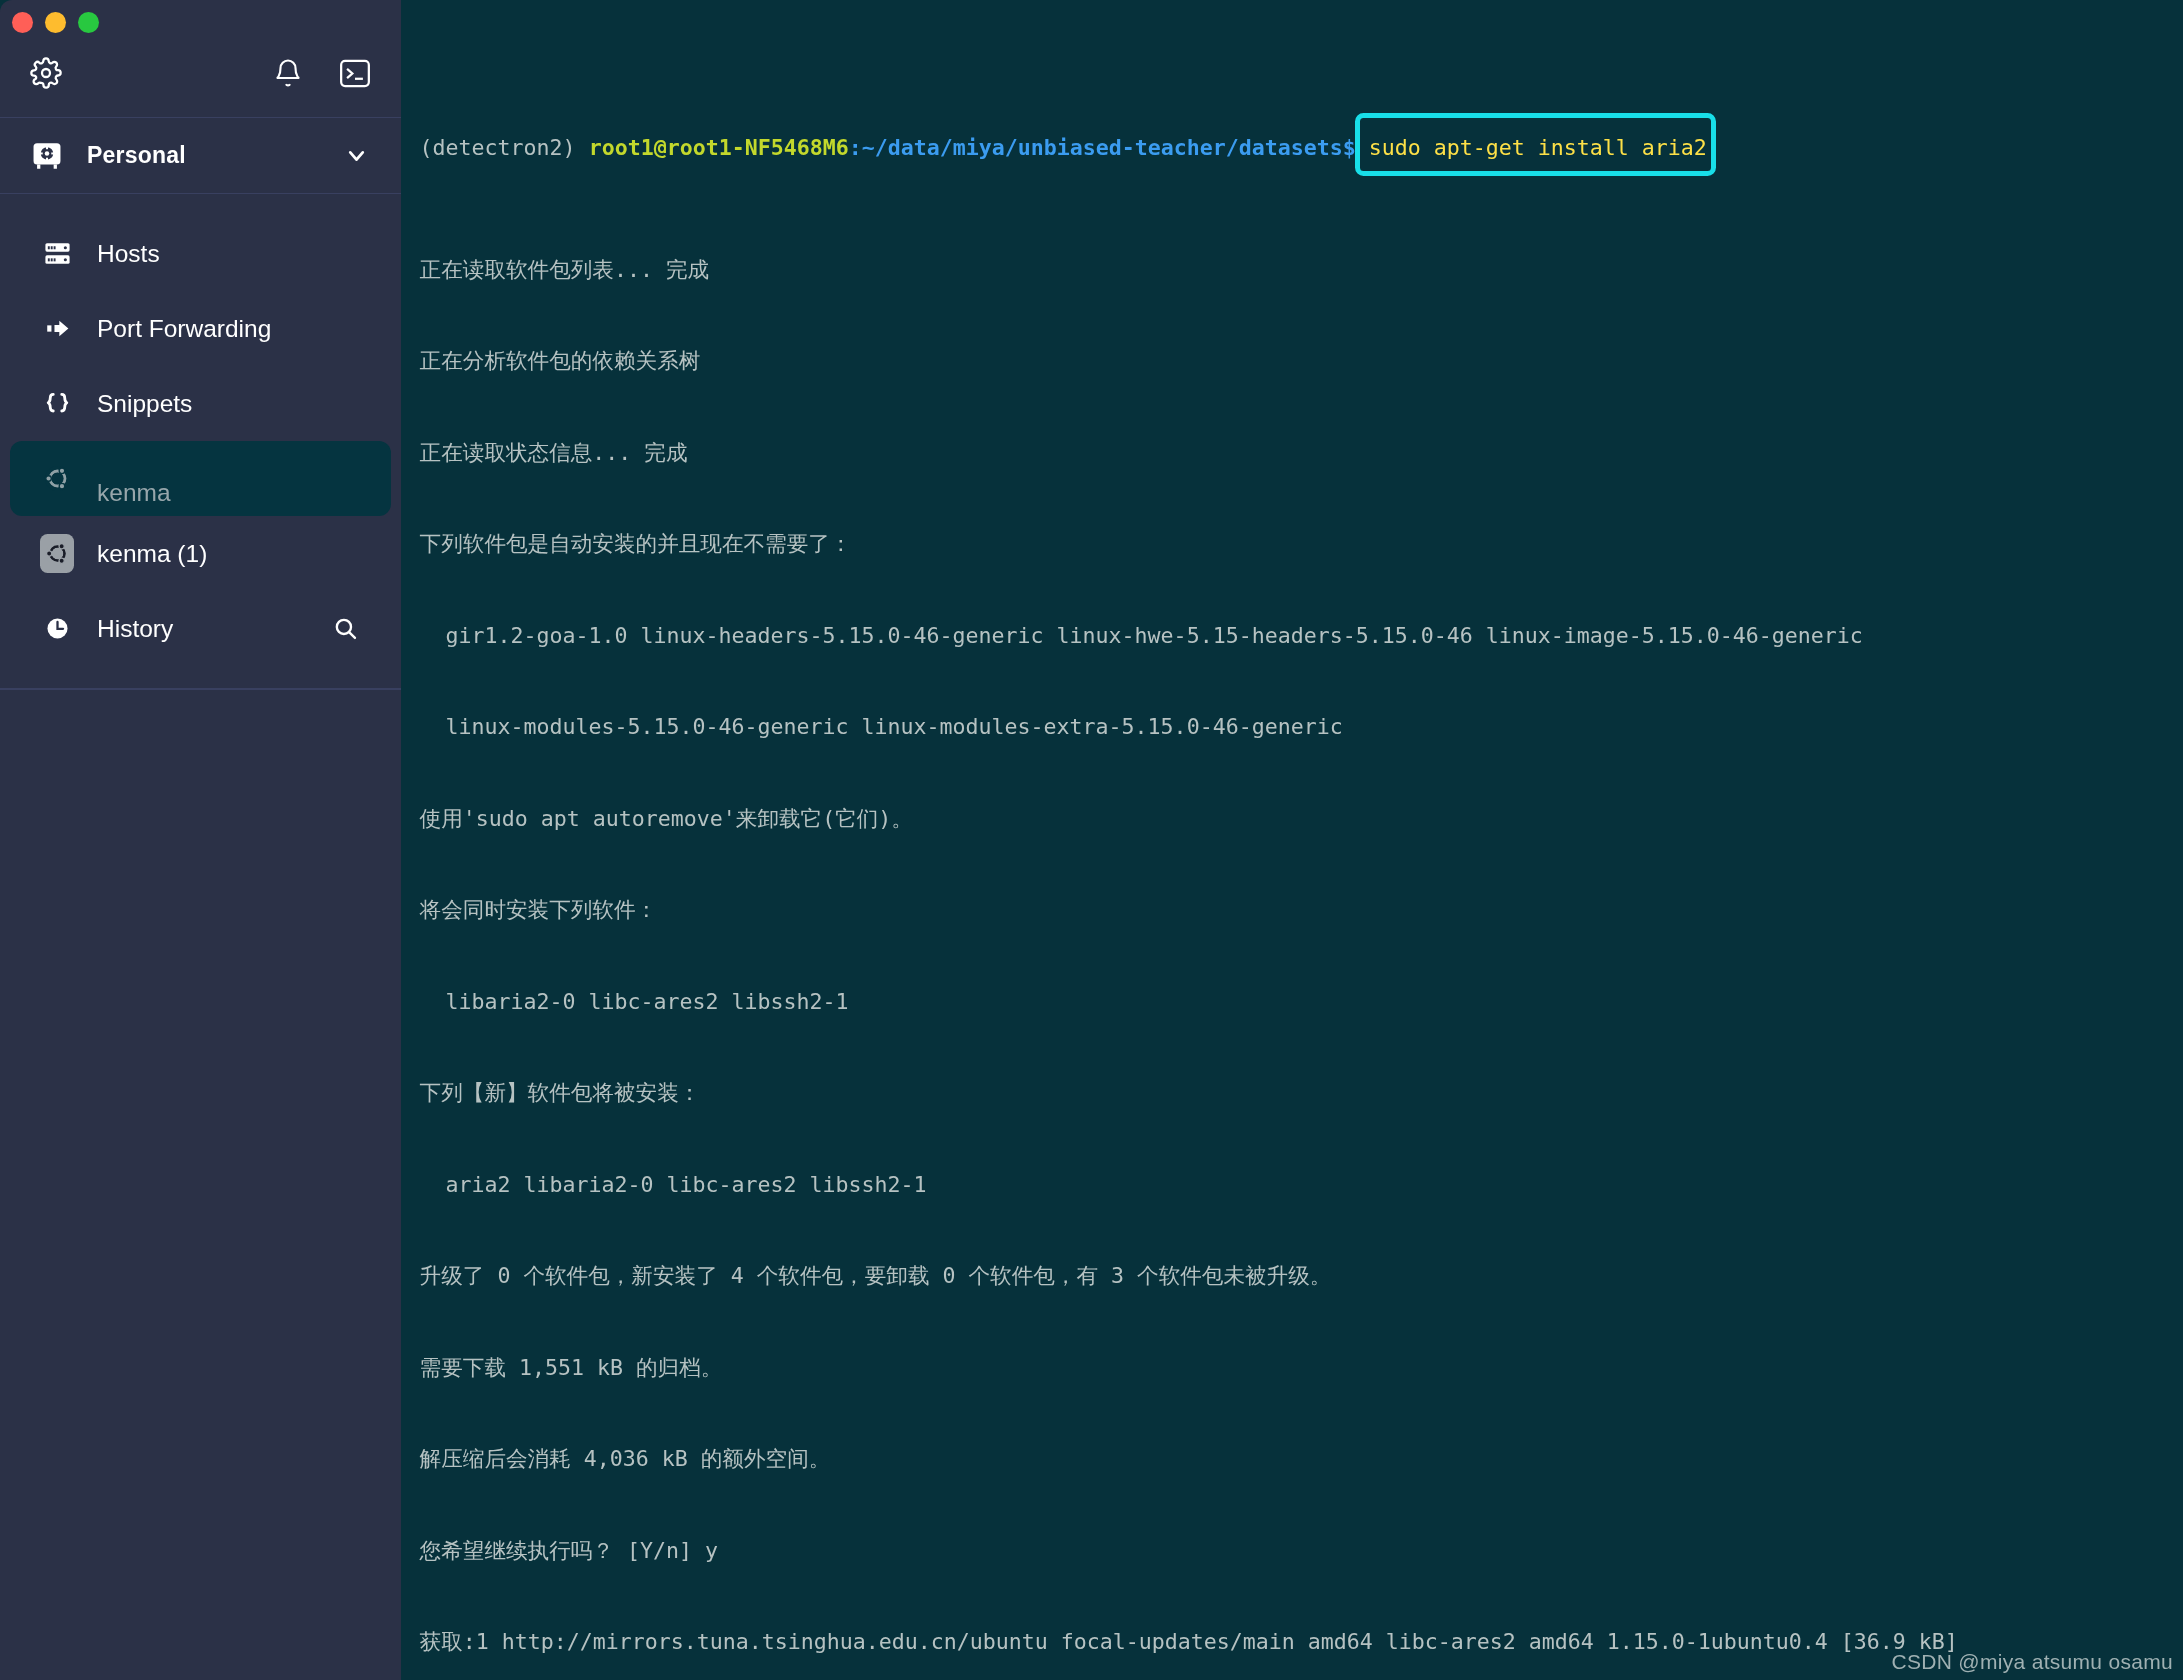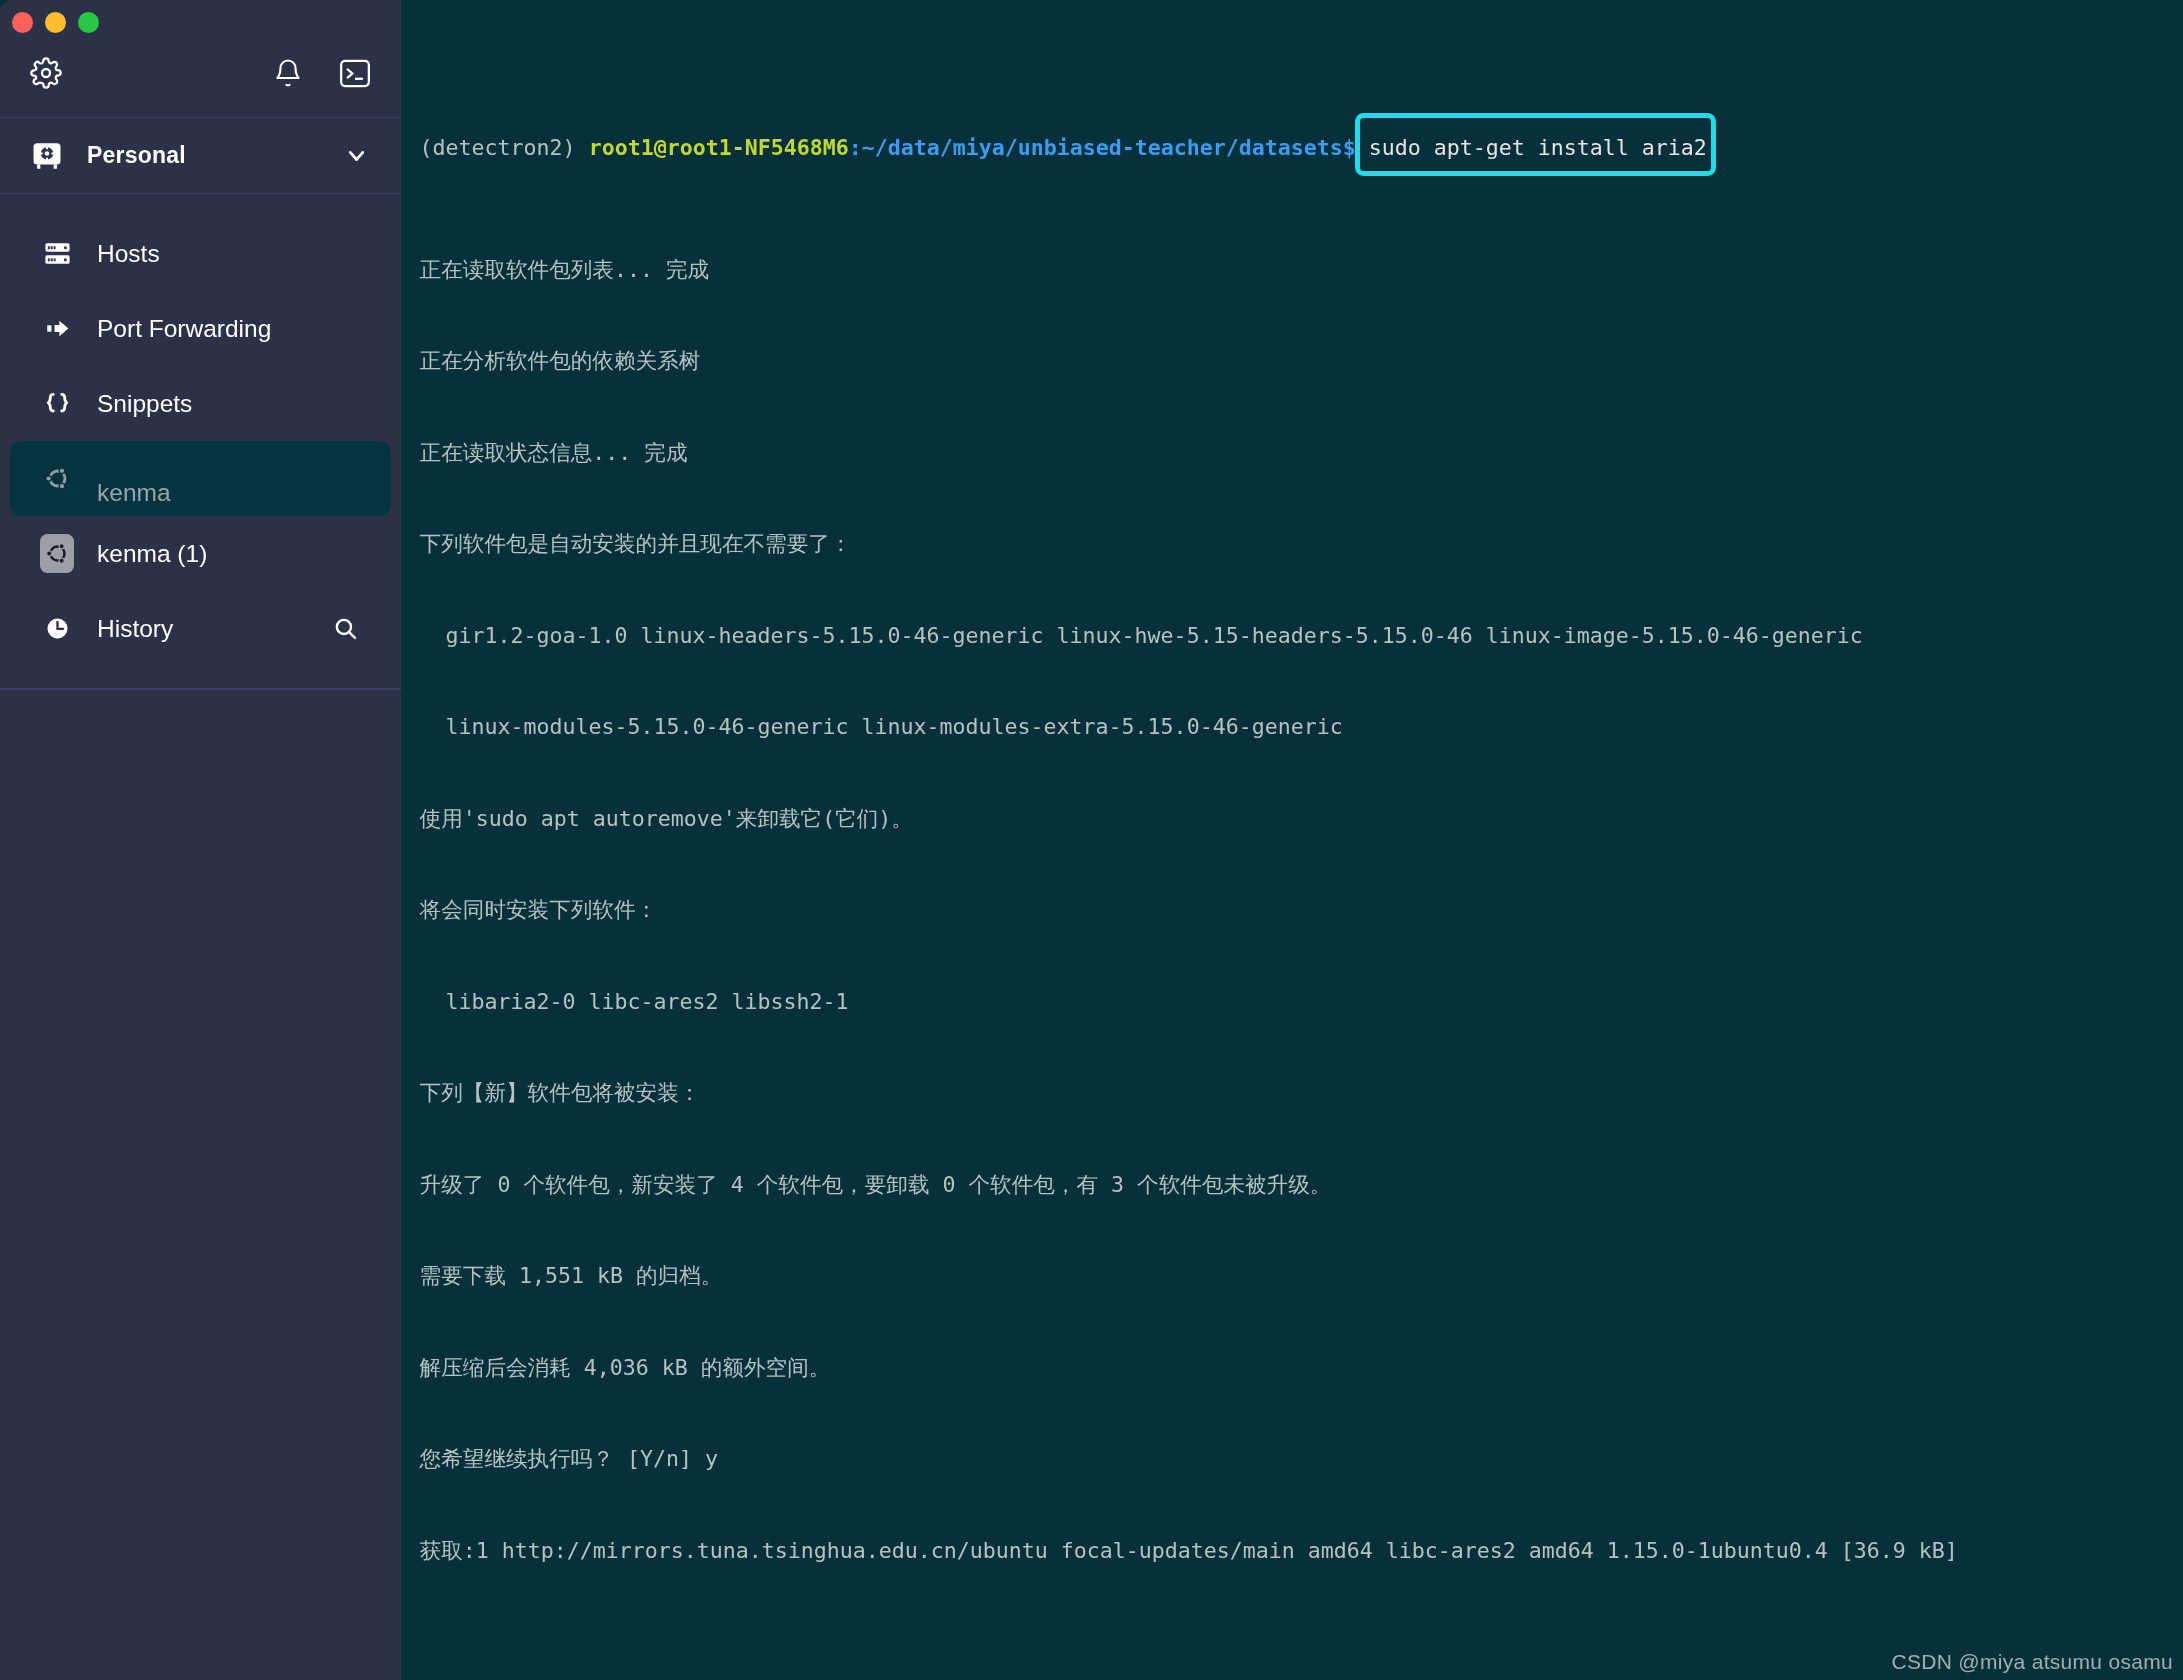--- a/index.html
+++ b/index.html
@@ -113,21 +113,21 @@
     font-size: 21.6px;
     line-height: 30.5px;
     color: #b6c2c2;
     white-space: pre;
     letter-spacing: 0px;
   }
   .line { height: 30.5px; }
   .c-gray { color: #b6c2c2; }
   .c-yellow { color: #c3d82c; font-weight: bold; }
   .c-cyan { color: #3b9cf0; font-weight: bold; }
-  .c-white { color: #e5e5e5; text-align: center; }
+  .c-white { color: #fde047; text-align: center; }
 
   
   #cmd-highlight {
     position: absolute;
     left: 846px;
     top: 16px;
     width: 244px;
     height: 63px;
     border: 5px solid #18dfe9;
     border-radius: 8.5px;
@@ -309,20 +309,21 @@
       <div class="line">正在读取软件包列表... 完成</div>
       <div class="line">正在分析软件包的依赖关系树</div>
       <div class="line">正在读取状态信息... 完成</div>
       <div class="line">下列软件包是自动安装的并且现在不需要了：</div>
       <div class="line">  gir1.2-goa-1.0 linux-headers-5.15.0-46-generic linux-hwe-5.15-headers-5.15.0-46 linux-image-5.15.0-46-generic</div>
       <div class="line">  linux-modules-5.15.0-46-generic linux-modules-extra-5.15.0-46-generic</div>
       <div class="line">使用'sudo apt autoremove'来卸载它(它们)。</div>
       <div class="line">将会同时安装下列软件：</div>
       <div class="line">  libaria2-0 libc-ares2 libssh2-1</div>
       <div class="line">下列【新】软件包将被安装：</div>
+      <div class="line">  aria2 libaria2-0 libc-ares2 libssh2-1</div>
       <div class="line">升级了 0 个软件包，新安装了 4 个软件包，要卸载 0 个软件包，有 3 个软件包未被升级。</div>
       <div class="line">需要下载 1,551 kB 的归档。</div>
       <div class="line">解压缩后会消耗 4,036 kB 的额外空间。</div>
       <div class="line">您希望继续执行吗？ [Y/n] y</div>
       <div class="line">获取:1 http://mirrors.tuna.tsinghua.edu.cn/ubuntu focal-updates/main amd64 libc-ares2 amd64 1.15.0-1ubuntu0.4 [36.9 kB]</div>
       
       
       
       
       

